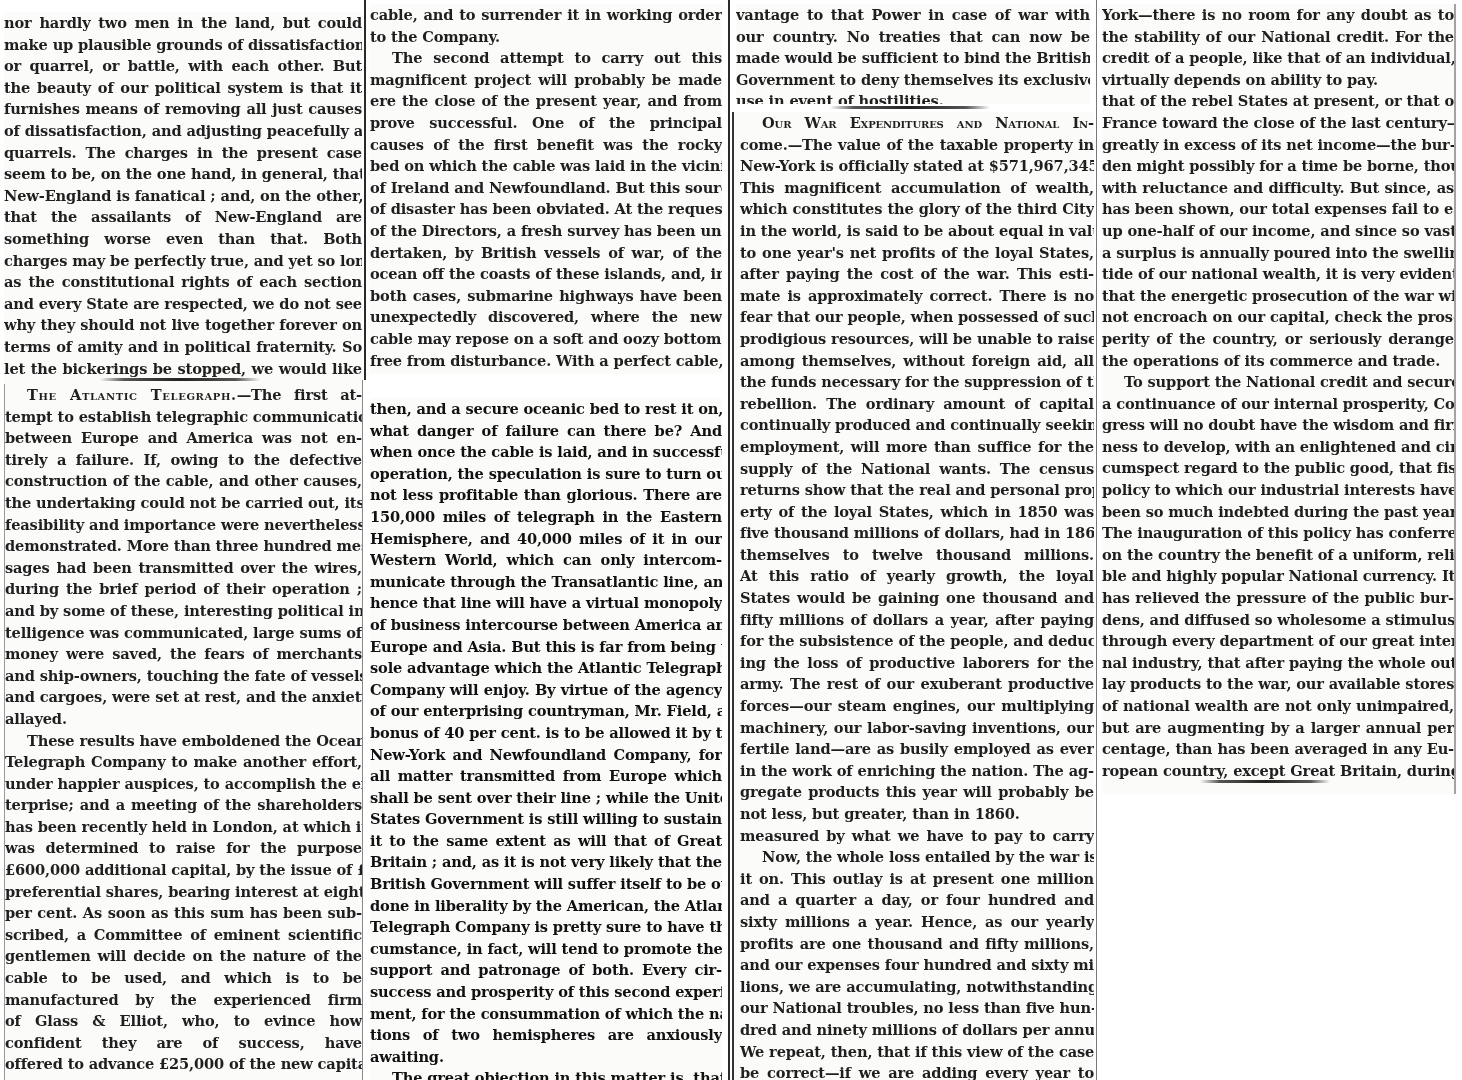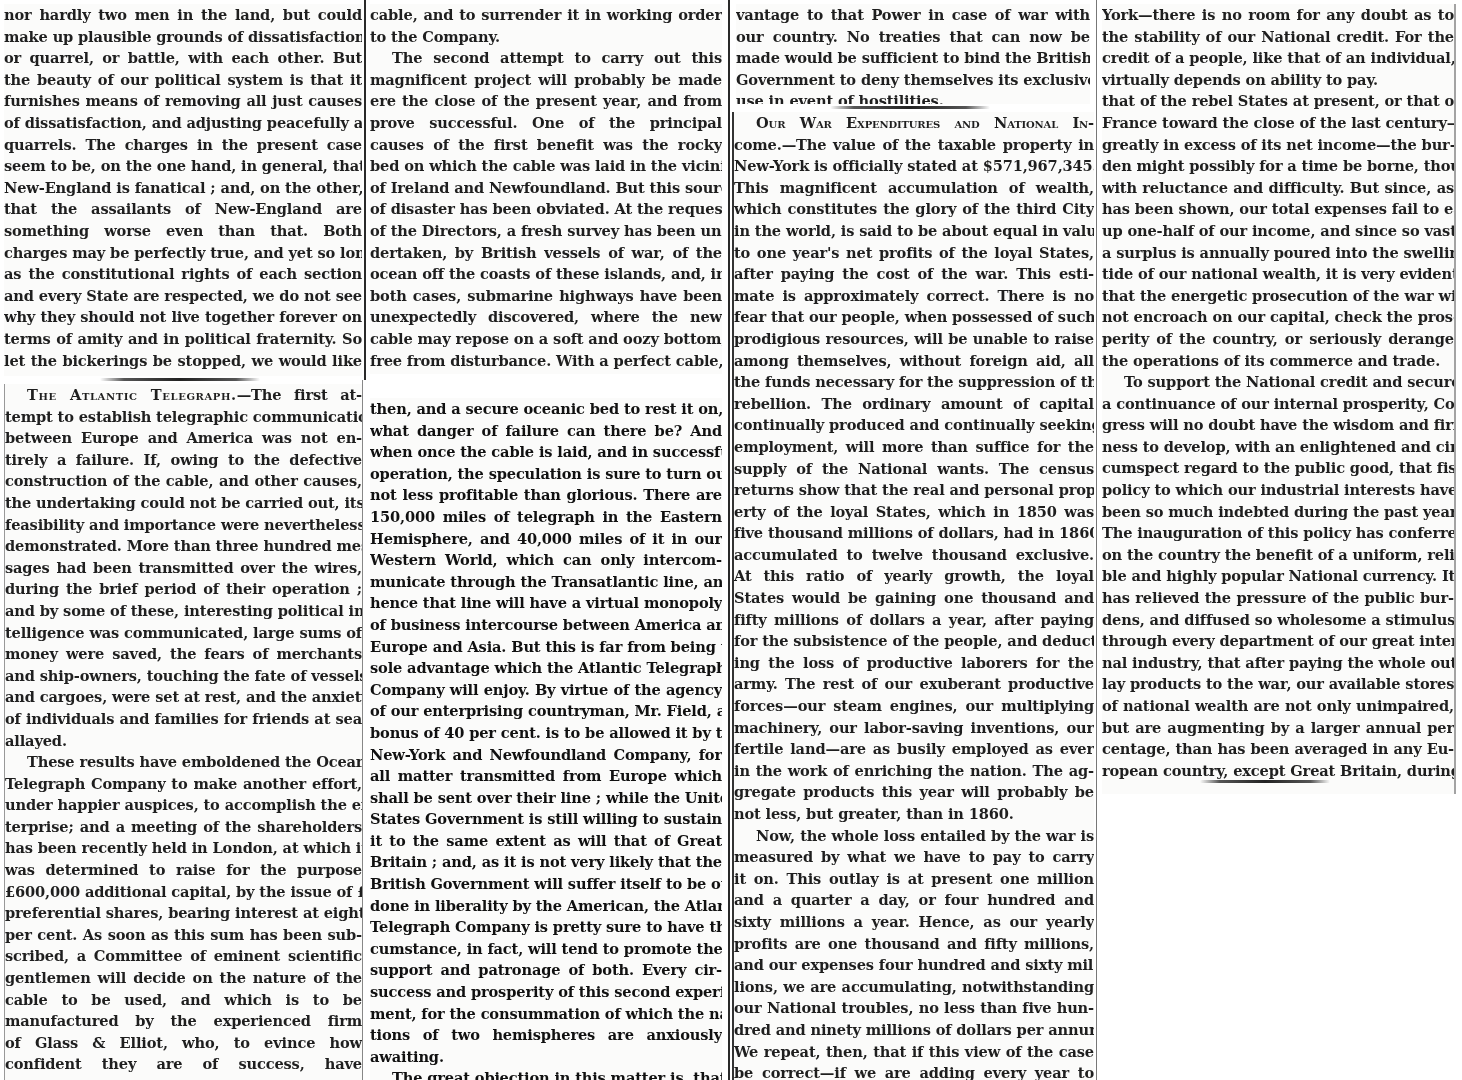--- a/index.html
+++ b/index.html
@@ -35,21 +35,21 @@
     .divider {
       position: absolute; height: 3px;
       background: linear-gradient(90deg, transparent 0%, #555 15%, #222 50%, #555 85%, transparent 100%);
       border-radius: 2px;
     }
     .bold-block .line { font-weight: 900; color: #111; }
   </style>
 </head>
 <body>
 
-<div class="clip" style="left:4px; top:4px; width:358px; height:372px;">
+<div class="clip" style="left:4px; top:12px; width:358px; height:372px;">
   <div id="c1a">
       <span class="line">nor hardly two men in the land, but could</span>
       <span class="line">make up plausible grounds of dissatisfaction</span>
       <span class="line">or quarrel, or battle, with each other. But</span>
       <span class="line">the beauty of our political system is that it</span>
       <span class="line">furnishes means of removing all just causes</span>
       <span class="line">of dissatisfaction, and adjusting peacefully all</span>
       <span class="line">quarrels. The charges in the present case</span>
       <span class="line">seem to be, on the one hand, in general, that</span>
       <span class="line">New-England is fanatical ; and, on the other,</span>
@@ -76,21 +76,20 @@
       <span class="line">the undertaking could not be carried out, its</span>
       <span class="line">feasibility and importance were nevertheless</span>
       <span class="line">demonstrated. More than three hundred mes-</span>
       <span class="line">sages had been transmitted over the wires,</span>
       <span class="line">during the brief period of their operation ;</span>
       <span class="line">and by some of these, interesting political in-</span>
       <span class="line">telligence was communicated, large sums of</span>
       <span class="line">money were saved, the fears of merchants</span>
       <span class="line">and ship-owners, touching the fate of vessels</span>
       <span class="line">and cargoes, were set at rest, and the anxiety</span>
-      <span class="line">of individuals and families for friends at sea</span>
       <span class="line last">allayed.</span>
       <span class="line indent">These results have emboldened the Ocean</span>
       <span class="line">Telegraph Company to make another effort,</span>
       <span class="line">under happier auspices, to accomplish the en-</span>
       <span class="line">terprise; and a meeting of the shareholders</span>
       <span class="line">has been recently held in London, at which it</span>
       <span class="line">was determined to raise for the purpose</span>
       <span class="line">£600,000 additional capital, by the issue of £5</span>
       <span class="line">preferential shares, bearing interest at eight</span>
       <span class="line">per cent. As soon as this sum has been sub-</span>
@@ -173,21 +172,21 @@
   <div id="c3a">
       <span class="line">vantage to that Power in case of war with</span>
       <span class="line">our country. No treaties that can now be</span>
       <span class="line">made would be sufficient to bind the British</span>
       <span class="line">Government to deny themselves its exclusive</span>
       <span class="line last">use in event of hostilities.</span>
     </div>
 </div>
 <div class="divider" style="left:830px; top:106px; width:160px;"></div>
 
-<div class="clip" style="left:732px; top:112px; width:362px; height:968px; border-left:2px solid #333; ">
+<div class="clip" style="left:732px; top:112px; width:362px; height:968px; border-left:2px solid #333; padding-left:6px;">
   <div id="c3b">
       <span class="line indent sc">Our War Expenditures and National In-</span>
       <span class="line">come.—The value of the taxable property in</span>
       <span class="line">New-York is officially stated at $571,967,345.</span>
       <span class="line">This magnificent accumulation of wealth,</span>
       <span class="line">which constitutes the glory of the third City</span>
       <span class="line">in the world, is said to be about equal in value</span>
       <span class="line">to one year's net profits of the loyal States,</span>
       <span class="line">after paying the cost of the war. This esti-</span>
       <span class="line">mate is approximately correct. There is no</span>
@@ -195,35 +194,35 @@
       <span class="line">prodigious resources, will be unable to raise</span>
       <span class="line">among themselves, without foreign aid, all</span>
       <span class="line">the funds necessary for the suppression of the</span>
       <span class="line">rebellion. The ordinary amount of capital</span>
       <span class="line">continually produced and continually seeking</span>
       <span class="line">employment, will more than suffice for the</span>
       <span class="line">supply of the National wants. The census</span>
       <span class="line">returns show that the real and personal prop-</span>
       <span class="line">erty of the loyal States, which in 1850 was</span>
       <span class="line">five thousand millions of dollars, had in 1860</span>
-      <span class="line">accumulated to twelve thousand exclusive.</span>
+      <span class="line">themselves to twelve thousand millions.</span>
       <span class="line">At this ratio of yearly growth, the loyal</span>
       <span class="line">States would be gaining one thousand and</span>
       <span class="line">fifty millions of dollars a year, after paying</span>
       <span class="line">for the subsistence of the people, and deduct-</span>
       <span class="line">ing the loss of productive laborers for the</span>
       <span class="line">army. The rest of our exuberant productive</span>
       <span class="line">forces—our steam engines, our multiplying</span>
       <span class="line">machinery, our labor-saving inventions, our</span>
       <span class="line">fertile land—are as busily employed as ever</span>
       <span class="line">in the work of enriching the nation. The ag-</span>
       <span class="line">gregate products this year will probably be</span>
       <span class="line last">not less, but greater, than in 1860.</span>
+      <span class="line">measured by what we have to pay to carry</span>
       <span class="line indent">Now, the whole loss entailed by the war is</span>
-      <span class="line">measured by what we have to pay to carry</span>
       <span class="line">it on. This outlay is at present one million</span>
       <span class="line">and a quarter a day, or four hundred and</span>
       <span class="line">sixty millions a year. Hence, as our yearly</span>
       <span class="line">profits are one thousand and fifty millions,</span>
       <span class="line">and our expenses four hundred and sixty mil-</span>
       <span class="line">lions, we are accumulating, notwithstanding</span>
       <span class="line">our National troubles, no less than five hun-</span>
       <span class="line last">dred and ninety millions of dollars per annum.</span>
       <span class="line">We repeat, then, that if this view of the case</span>
       <span class="line">be correct—if we are adding every year to</span>

